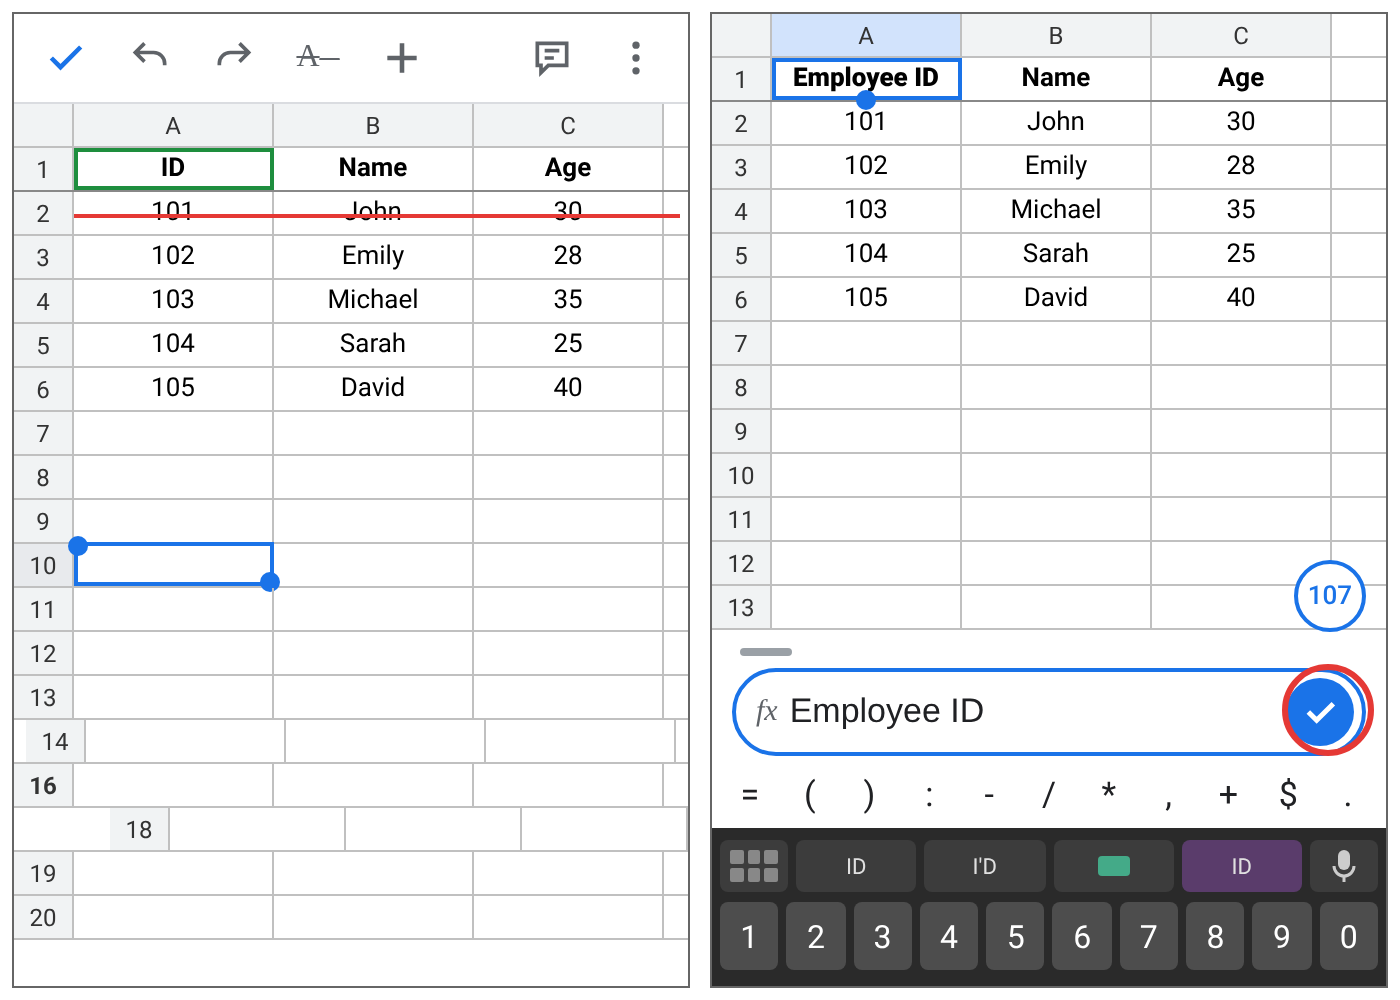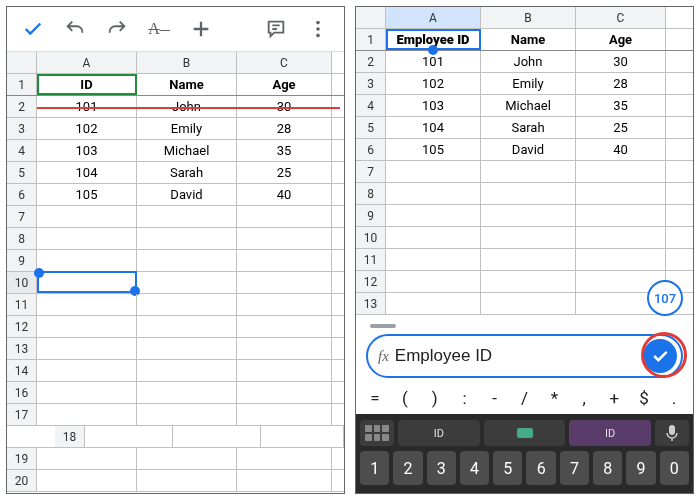--- a/index.html
+++ b/index.html
@@ -182,34 +182,28 @@
         <div class="cell cA"></div>
         <div class="cell cB"></div>
         <div class="cell cC"></div>
       </div>
       <div class="row" style="position: relative;">
         <div class="rowh">13</div>
         <div class="cell cA"></div>
         <div class="cell cB"></div>
         <div class="cell cC"></div>
       </div>
-      <div class="row" style="position: relative;">
+      <div class="row" style="position: relative; justify-content: center;">
         <div class="rowh">14</div>
         <div class="cell cA"></div>
         <div class="cell cB"></div>
         <div class="cell cC"></div>
       </div>
-      <div class="row" style="position: relative;">
+      <div class="row" style="position: relative; font-weight: bold;">
         <div class="rowh">16</div>
-        <div class="cell cA"></div>
-        <div class="cell cB"></div>
-        <div class="cell cC"></div>
-      </div>
-      <div class="row" style="position: relative;">
-        <div class="rowh">17</div>
         <div class="cell cA"></div>
         <div class="cell cB"></div>
         <div class="cell cC"></div>
       </div>
       <div class="row" style="position: relative; padding-left: 48px;">
         <div class="rowh">18</div>
         <div class="cell cA"></div>
         <div class="cell cB"></div>
         <div class="cell cC"></div>
       </div>
@@ -350,20 +344,21 @@
           <div class="key-grid">
             <span></span>
             <span></span>
             <span></span>
             <span></span>
             <span></span>
             <span></span>
           </div>
         </div>
         <div class="key" style="flex: 1 1 0%;">ID</div>
+        <div class="key" style="flex: 1 1 0%;">I'D</div>
         <div class="key" style="flex: 1 1 0%;">
           <svg width="18" height="12">
             <rect x="1" y="1" width="16" height="10" rx="2" fill="#4a8"></rect>
           </svg>
         </div>
         <div class="key pill" style="flex: 1 1 0%;">ID</div>
         <div class="key" style="flex: 0 0 34px;">
           <svg width="14" height="18" viewBox="0 0 14 18">
             <rect x="4" y="1" width="6" height="10" rx="3" fill="#ccc"></rect>
             <path d="M2 9a5 5 0 0010 0M7 14v3" stroke="#ccc" stroke-width="1.5" fill="none"></path>

